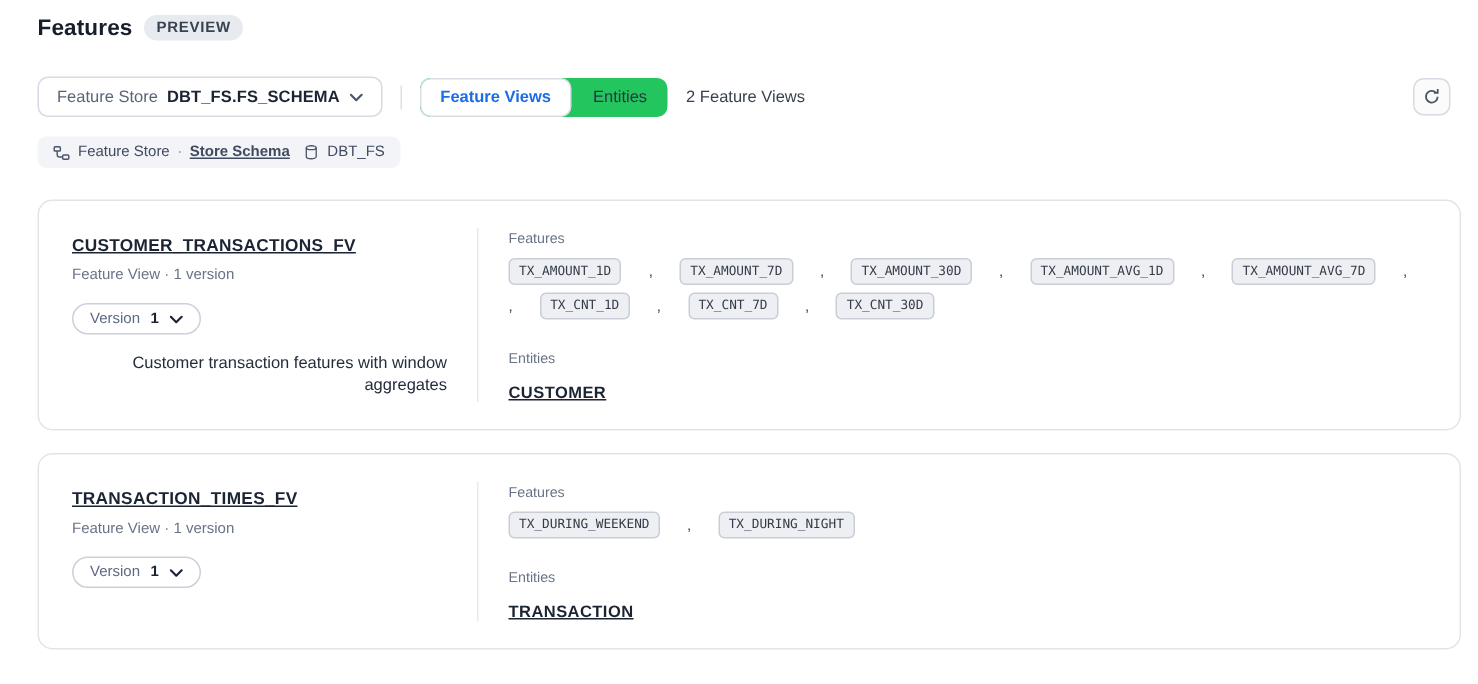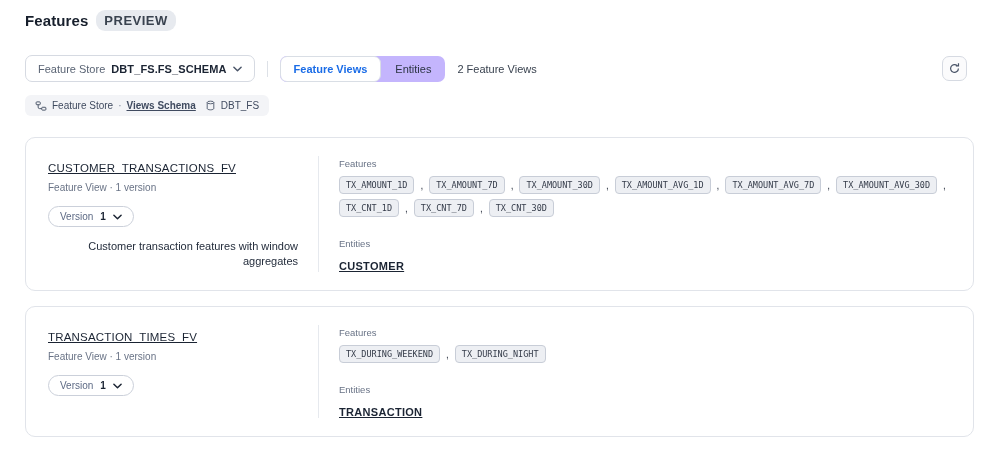--- a/index.html
+++ b/index.html
@@ -3,32 +3,32 @@
 <meta charset="utf-8">
 <style>
   * { margin:0; padding:0; box-sizing:border-box; }
   html,body { width:985px; height:456px; background:#ffffff; overflow:hidden;
     font-family:"Liberation Sans", sans-serif; color:#1E2738; }
   .page { padding:10px 18px 0 25px; }
 
   
   .header { display:flex; align-items:center; gap:8px; margin-bottom:24px; }
   .page-title { font-size:15px; font-weight:bold; color:#171F2C; letter-spacing:.1px; }
-  .preview-badge { background:#E7EAEF; color:#39424F; font-size:13px; font-weight:bold;
+  .preview-badge { background:#E7EAEF; color:#39424F; font-size:10px; font-weight:bold;
     letter-spacing:.5px; padding:3px 8px; border-radius:9px; }
 
   
   .toolbar { display:flex; align-items:center; gap:12px; margin-bottom:13px; }
   .fs-dropdown { display:flex; align-items:center; gap:6px; height:27px; padding:0 12px;
     border:1px solid #D6DAE2; border-radius:7px; background:#fff; cursor:pointer; }
   .fs-label { font-size:11px; color:#5A6474; }
   .fs-value { font-size:11px; font-weight:bold; color:#1B2433; letter-spacing:.1px; }
   .icon { display:inline-flex; align-items:center; color:#4A5568; }
   .v-sep { width:1px; height:16px; background:#DDE1E7; }
-  .segmented { display:flex; background:#c4b5fd; border-radius:7px; overflow:hidden; }
+  .segmented { display:flex; background:#22c55e; border-radius:7px; overflow:hidden; }
   .seg-tab { font-size:11px; padding:6px 13px; color:#2B3443; cursor:pointer; border-radius:7px;
     border:1px solid transparent; }
   .seg-tab.active { background:#fff; color:#1A6CE7; font-weight:bold; border-color:#D9DEE5; }
   .count-text { font-size:11px; color:#39424F; }
   .refresh-btn { margin-left:auto; width:25px; height:25px; border:1px solid #D6DAE2;
     border-radius:7px; background:#FBFBFC; display:flex; align-items:center; justify-content:center;
     color:#39424F; cursor:pointer; }
 
   
   .breadcrumb { display:inline-flex; align-items:center; gap:5px; background:#F3F4F7;
@@ -37,30 +37,30 @@
   .crumb-sep { color:#7C8699; }
 
   
   .card { display:flex; border:1px solid #E1E4EA; border-radius:10px; background:#fff;
     width:949px; margin-bottom:15px; }
   .card-1 { min-height:148px; }
   .card-2 { min-height:131px; }
   .card-left { width:292px; flex:none; padding:20px 20px 16px 22px; }
   .card-divider { width:1px; background:#E6E9EE; margin:18px 0; }
   .card-right { flex:1; padding:20px 24px 16px 20px; }
-  .card-title { font-size:11.5px; font-weight:normal; color:#1B2433; text-decoration:underline;
+  .card-title { font-size:11.5px; font-weight:bold; color:#1B2433; text-decoration:underline;
     letter-spacing:.2px; cursor:pointer; display:inline-block; }
   .card-sub { font-size:10px; color:#697386; margin-top:6px; }
   .version-pill { display:inline-flex; align-items:center; gap:7px; border:1px solid #CBD0DA;
     border-radius:12px; height:21px; padding:0 11px; margin-top:13px; cursor:pointer; background:#fff; }
   .version-label { font-size:10px; color:#5D6A85; }
   .version-value { font-size:10px; font-weight:bold; color:#1B2433; }
   .card-desc { font-size:11px; color:#242D3C; margin-top:12px; max-width:255px; line-height:1.4;text-align:right; }
   .section-label { font-size:9.5px; color:#697386; margin-bottom:7px; }
-  .chips { display:flex; flex-wrap:wrap; align-items:center; gap:5px 6px; max-width:625px; }
+  .chips { display:flex; flex-wrap:wrap; align-items:center; gap:5px 18px; max-width:625px; }
   .chip { font-family:"DejaVu Sans Mono", monospace; font-size:8.5px; color:#343B49;
     background:#EDEFF3; border:1px solid #C8CDD7; border-radius:4px; padding:3px 6px; white-space:nowrap; }
   .chip-sep { font-size:10px; color:#343B49; }
   .entities-block { margin-top:21px; }
   .entity-link { font-size:11px; font-weight:bold; color:#1B2433; text-decoration:underline;
     letter-spacing:.3px; cursor:pointer; display:inline-block; }
 </style>
 </head>
 <body>
 
@@ -103,21 +103,21 @@
   <div class="breadcrumb">
     <span class="icon">
       <svg viewBox="0 0 16 16" width="12" height="12" fill="none" stroke="currentColor" stroke-width="1.3">
           <rect x="1.5" y="2.5" width="5.5" height="3.8" rx="1"></rect>
           <rect x="9" y="9.7" width="5.5" height="3.8" rx="1"></rect>
           <path d="M4.2 6.3v3.2a2 2 0 0 0 2 2H9"></path>
         </svg>
     </span>
     <span>Feature Store</span>
     <span class="crumb-sep">·</span>
-    <span class="crumb-link">Views Schema</span>
+    <span class="crumb-link">Store Schema</span>
     <span class="icon" style="margin-left:4px;">
       <svg viewBox="0 0 16 16" width="11" height="11" fill="none" stroke="currentColor" stroke-width="1.3">
           <ellipse cx="8" cy="3.6" rx="4.8" ry="1.9"></ellipse>
           <path d="M3.2 3.6v8.8c0 1 2.1 1.9 4.8 1.9s4.8-.9 4.8-1.9V3.6"></path>
         </svg>
     </span>
     <span>DBT_FS</span>
   </div>
 
   
@@ -143,21 +143,20 @@
           <span class="chip">TX_AMOUNT_1D</span>
           <span class="chip-sep">,</span>
           <span class="chip">TX_AMOUNT_7D</span>
           <span class="chip-sep">,</span>
           <span class="chip">TX_AMOUNT_30D</span>
           <span class="chip-sep">,</span>
           <span class="chip">TX_AMOUNT_AVG_1D</span>
           <span class="chip-sep">,</span>
           <span class="chip">TX_AMOUNT_AVG_7D</span>
           <span class="chip-sep">,</span>
-          <span class="chip">TX_AMOUNT_AVG_30D</span>
           <span class="chip-sep">,</span>
           <span class="chip">TX_CNT_1D</span>
           <span class="chip-sep">,</span>
           <span class="chip">TX_CNT_7D</span>
           <span class="chip-sep">,</span>
           <span class="chip">TX_CNT_30D</span>
         </div>
       <div class="entities-block">
         <div class="section-label">Entities</div>
         <a class="entity-link">CUSTOMER</a>

